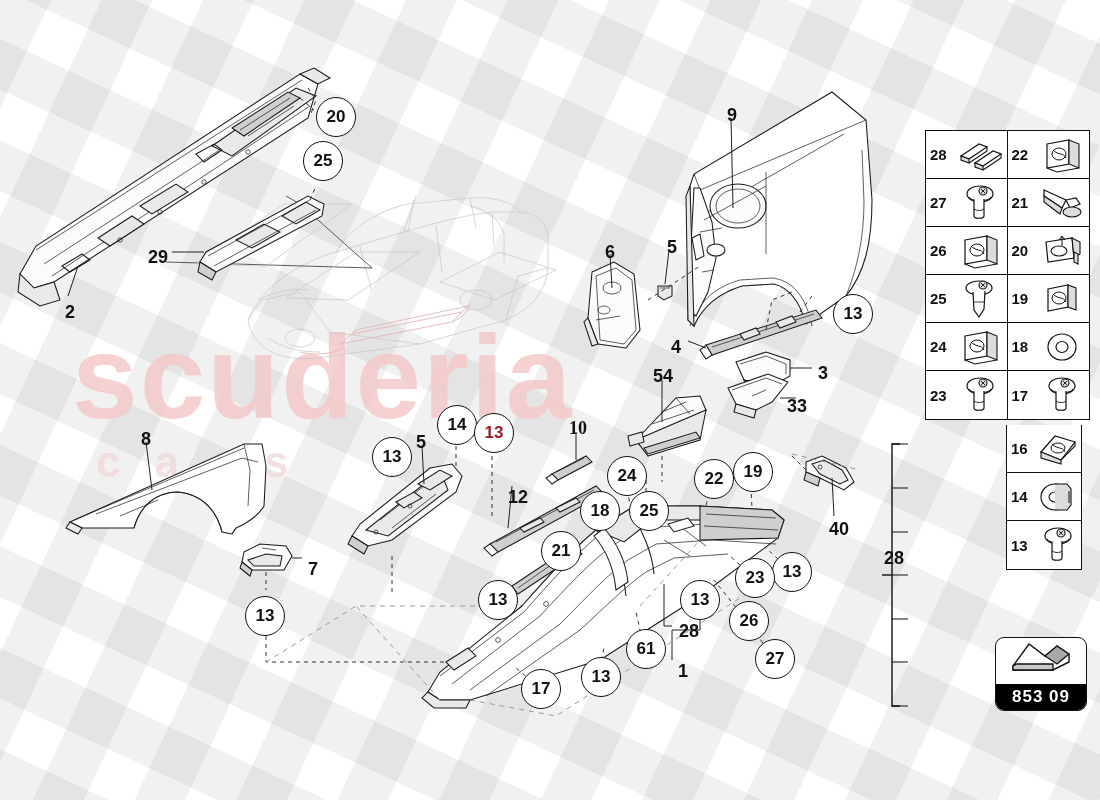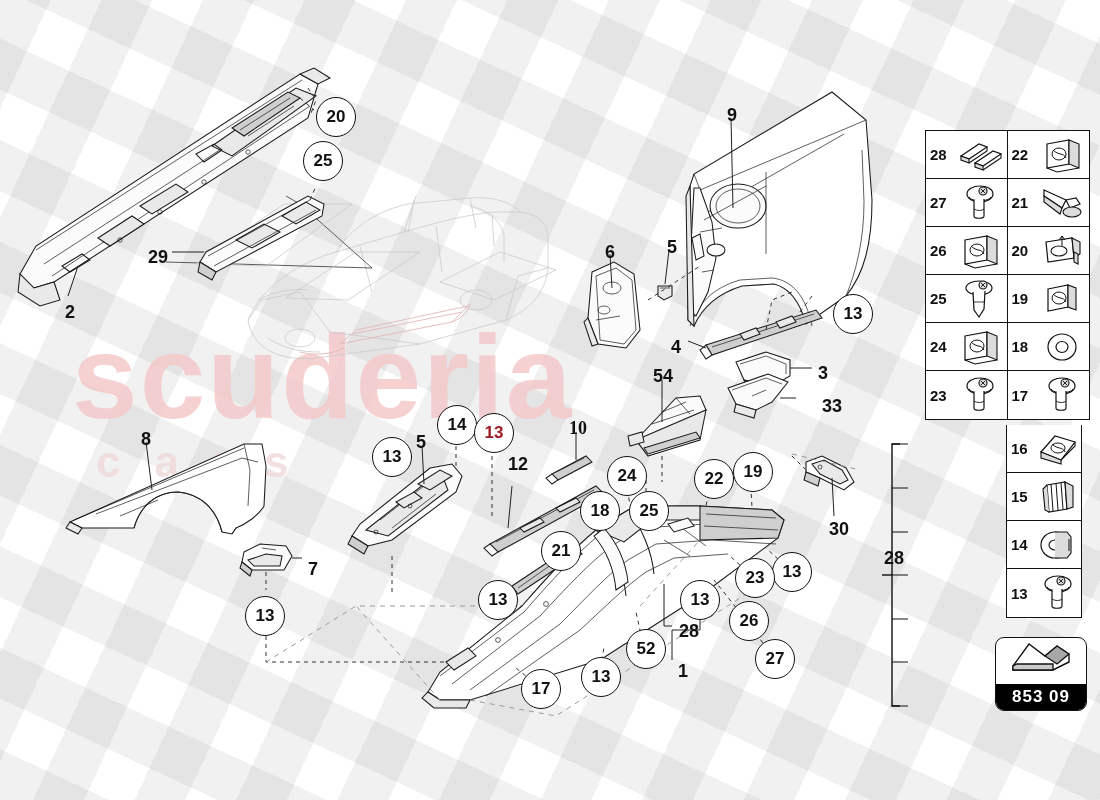--- a/index.html
+++ b/index.html
@@ -366,41 +366,41 @@
       <div class="cal" style="left: 580px; top: 491px;">18</div>
       <div class="cal" style="left: 629px; top: 491px;">25</div>
       <div class="cal" style="left: 541px; top: 531px;">21</div>
       <div class="cal" style="left: 772px; top: 552px;">13</div>
       <div class="cal" style="left: 245px; top: 596px;">13</div>
       <div class="cal" style="left: 478px; top: 580px;">13</div>
       <div class="cal" style="left: 680px; top: 580px;">13</div>
       <div class="cal" style="left: 735px; top: 558px;">23</div>
       <div class="cal" style="left: 729px; top: 601px;">26</div>
       <div class="cal" style="left: 755px; top: 639px;">27</div>
-      <div class="cal" style="left: 626px; top: 629px;">52</div>
+      <div class="cal" style="left: 626px; top: 629px;">61</div>
       <div class="cal" style="left: 521px; top: 669px;">17</div>
       <div class="cal" style="left: 581px; top: 657px;">13</div>
     </div>
 
   <div id="number-layer">
       <div class="num" style="left: 65px; top: 302px;">2</div>
       <div class="num" style="left: 148px; top: 247px;">29</div>
       <div class="num" style="left: 727px; top: 105px;">9</div>
       <div class="num" style="left: 605px; top: 242px;">6</div>
       <div class="num" style="left: 667px; top: 237px;">5</div>
       <div class="num" style="left: 671px; top: 337px;">4</div>
       <div class="num" style="left: 818px; top: 363px;">3</div>
-      <div class="num" style="left: 822px; top: 396px;">33</div>
+      <div class="num" style="left: 787px; top: 396px;">33</div>
       <div class="num" style="left: 653px; top: 366px;">54</div>
       <div class="num" style="left: 141px; top: 429px;">8</div>
       <div class="num" style="left: 308px; top: 559px;">7</div>
       <div class="num" style="left: 416px; top: 432px;">5</div>
-      <div class="num" style="left: 508px; top: 454px; text-align: center;">12</div>
+      <div class="num" style="left: 508px; top: 487px; text-align: center;">12</div>
       <div class="num" style="left: 569px; top: 418px; font-family: Liberation Serif, serif;">10</div>
-      <div class="num" style="left: 829px; top: 519px;">30</div>
+      <div class="num" style="left: 829px; top: 519px;">40</div>
       <div class="num" style="left: 884px; top: 548px;">28</div>
       <div class="num" style="left: 679px; top: 621px;">28</div>
       <div class="num" style="left: 678px; top: 661px;">1</div>
     </div>
 
   <div id="grp">
     <svg width="110" height="290" viewBox="0 0 110 290">
       <path d="M22 14 L14 14 L14 276 L22 276" fill="none" stroke="#111" stroke-width="1.4"></path>
       <path d="M14 145 L4 145" fill="none" stroke="#111" stroke-width="1.4"></path>
       <path d="M14 14 L30 14 M14 58 L30 58 M14 102 L30 102 M14 145 L30 145
@@ -561,31 +561,20 @@
   <div id="legend2">
       <div class="lcell">
         <span class="lnum">16</span>
         <span class="lic">
           <svg width="46" height="38" viewBox="0 0 46 38">
         <path d="M6 22 L20 6 L40 12 L26 30 Z" stroke="#111" stroke-width="1.2" fill="#fff"></path>
         <path d="M6 22 L6 28 L26 34 L26 30 Z" stroke="#111" stroke-width="1.1" fill="#dcdcdc"></path>
         <path d="M26 30 L40 16 L40 12" fill="none" stroke="#111" stroke-width="1.1"></path>
         <ellipse cx="23" cy="18" rx="7" ry="5" fill="none" stroke="#111" stroke-width="1"></ellipse>
         <path d="M17 14 C23 20 27 16 30 22" fill="none" stroke="#111" stroke-width="1"></path>
-          </svg>
-        </span>
-      </div>
-      <div class="lcell">
-        <span class="lnum">15</span>
-        <span class="lic">
-          <svg width="42" height="40" viewBox="0 0 42 40">
-        <path d="M10 8 L28 5 L30 32 L12 35 Z" stroke="#111" stroke-width="1.2" fill="#fff"></path>
-        <path d="M28 5 L36 9 L36 30 L30 32 Z" stroke="#111" stroke-width="1.1" fill="#dcdcdc"></path>
-        <path d="M14 7 L16 34 M19 6 L21 33 M24 6 L26 32" fill="none" stroke="#111" stroke-width="1"></path>
-        <path d="M10 8 L6 12 L8 33 L12 35" stroke="#111" stroke-width="1.1" fill="#dcdcdc"></path>
           </svg>
         </span>
       </div>
       <div class="lcell">
         <span class="lnum">14</span>
         <span class="lic">
           <svg width="42" height="36" viewBox="0 0 42 36">
         <ellipse cx="18" cy="18" rx="14" ry="13" stroke="#111" stroke-width="1.2" fill="#fff"></ellipse>
         <ellipse cx="18" cy="18" rx="6" ry="5" fill="none" stroke="#111" stroke-width="1.1"></ellipse>
         <path d="M18 5 L30 5 L34 10 L34 26 L30 31 L18 31" stroke="#111" stroke-width="1.1" fill="#dcdcdc"></path>

